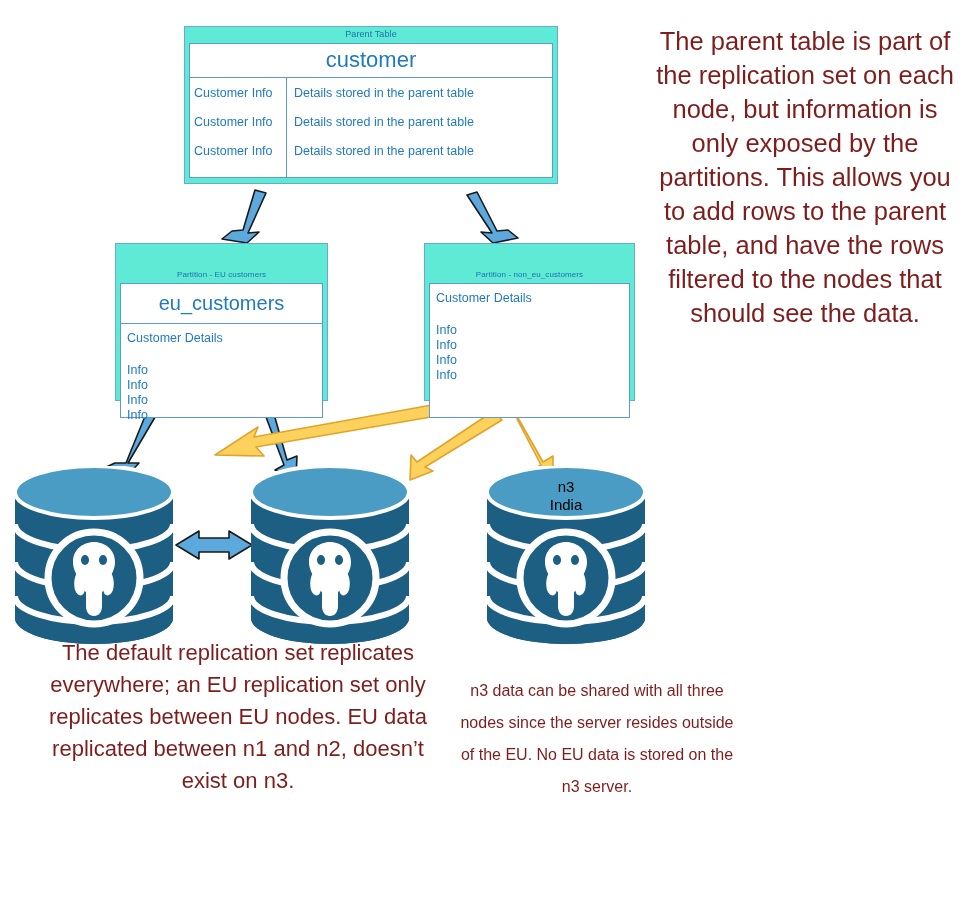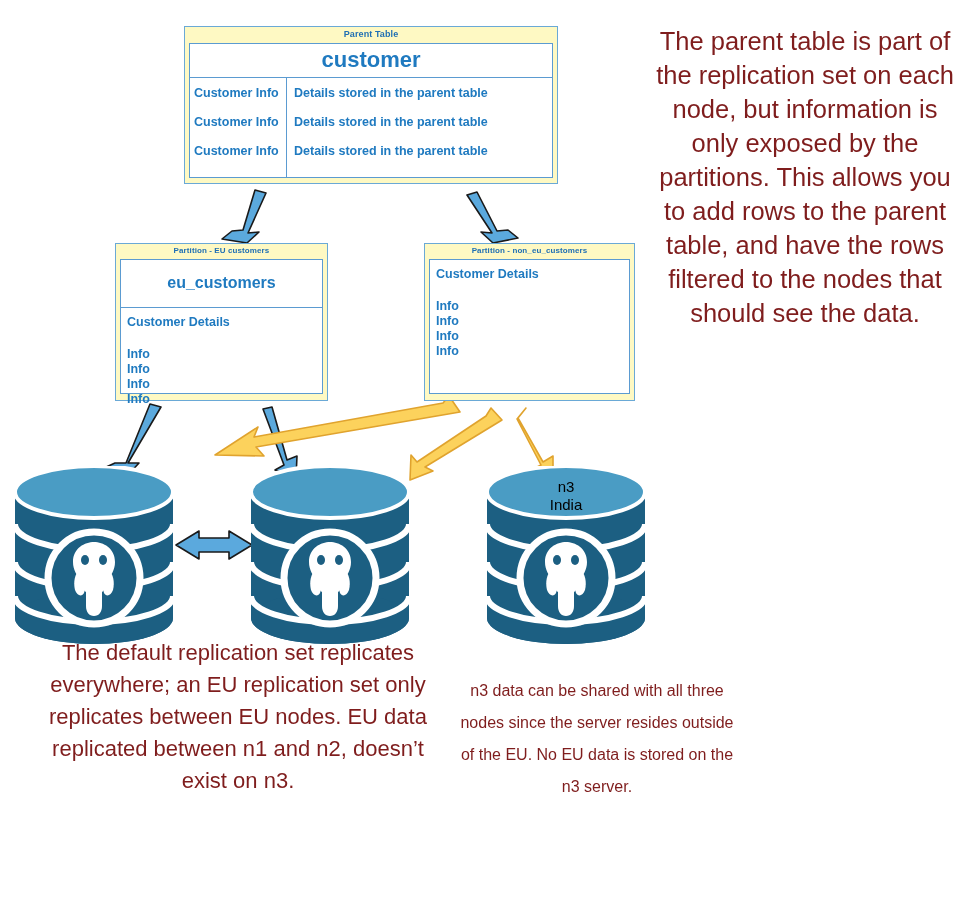--- a/index.html
+++ b/index.html
@@ -27,24 +27,23 @@
     left: 0; top: 0;
     width: 964px;
     height: 900px;
     pointer-events: none;
   }
 
   
   .tbl {
     position: absolute;
     box-sizing: border-box;
-    background: #fef9c3;
+    background: #5eead4;
     border: 1px solid #6aa9d6;
     padding: 0 4px 4px 4px;
-    font-weight: bold;
   }
   .tbl-caption {
     text-align: center;
     color: #1f6fb4;
     letter-spacing: .1px;
     line-height: 1.1;
   }
   .tbl-inner {
     background: #ffffff;
     border: 1px solid #5b9bd1;
@@ -85,22 +84,22 @@
   #parent-table .cell {
     color: #1f7ac0;
     font-size: 12.5px;
     line-height: 15px;
     height: 29px;
     white-space: nowrap;
   }
 
   
   .part { height: 158px; }
-  .part .tbl-caption { font-size: 8px; padding: 3px 0 3px 0; }
-  .part .tbl-title { height: 48px; font-size: 16px; }
+  .part .tbl-caption { font-size: 8px; padding: 3px 0 3px 0; margin-top: 24px; }
+  .part .tbl-title { height: 40px; font-size: 20px; }
   .part .tbl-body { flex-direction: column; padding: 6px 0 0 6px; }
   .part .detail {
     color: #1f7ac0;
     font-size: 12.5px;
     line-height: 16px;
     white-space: nowrap;
   }
   .part .info-list { margin-top: 17px; }
   .part .info {
     color: #1f7ac0;

